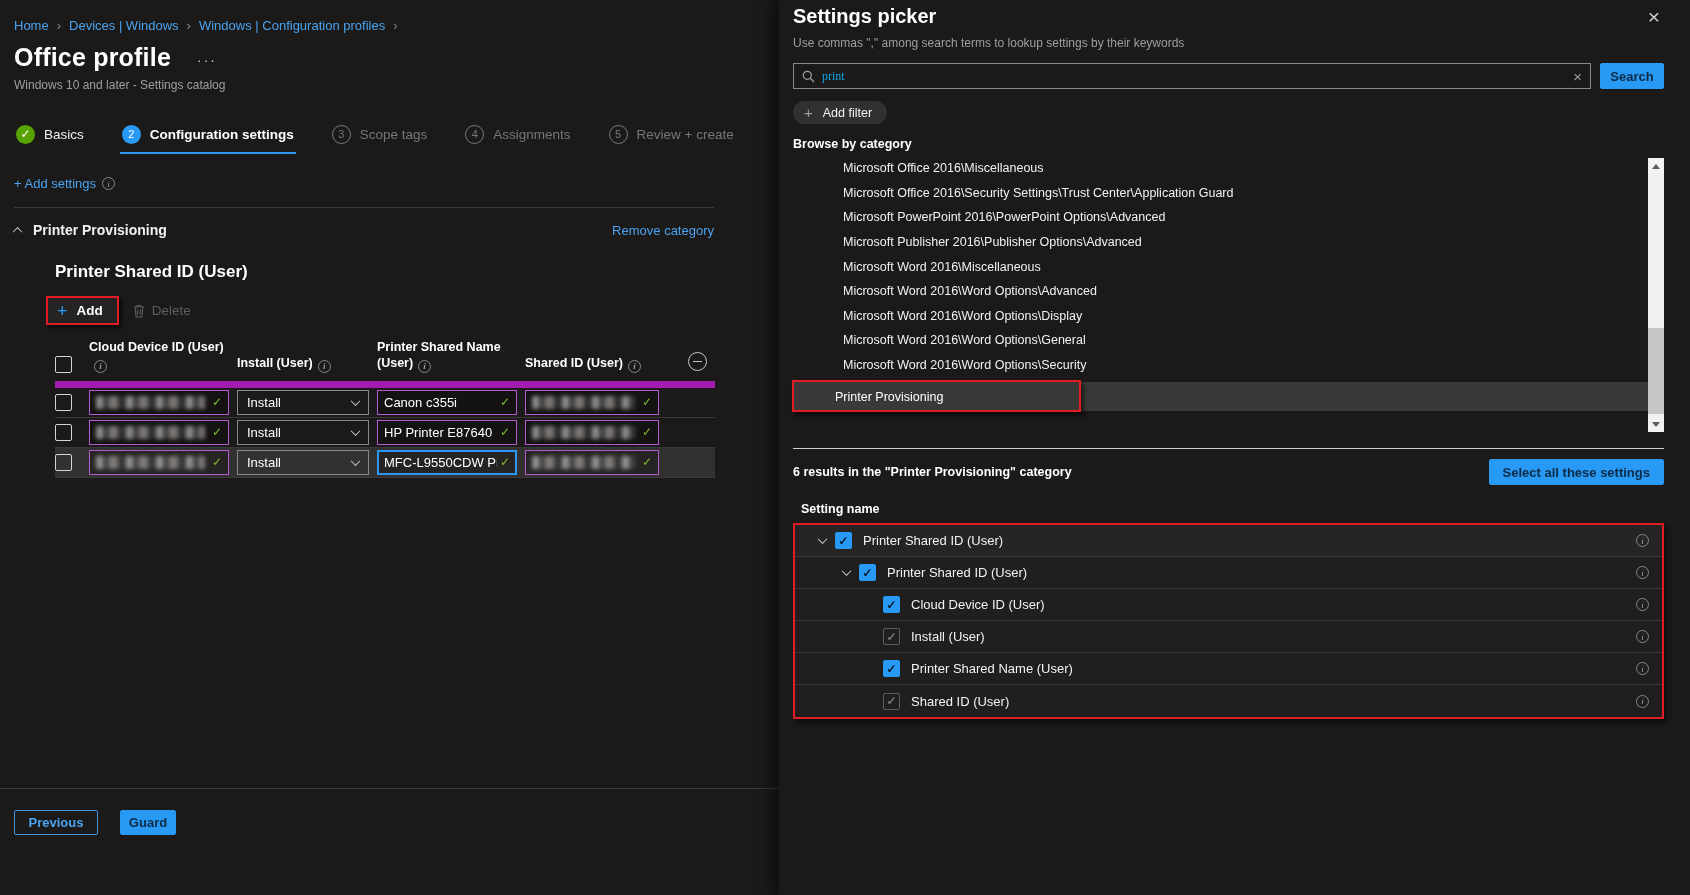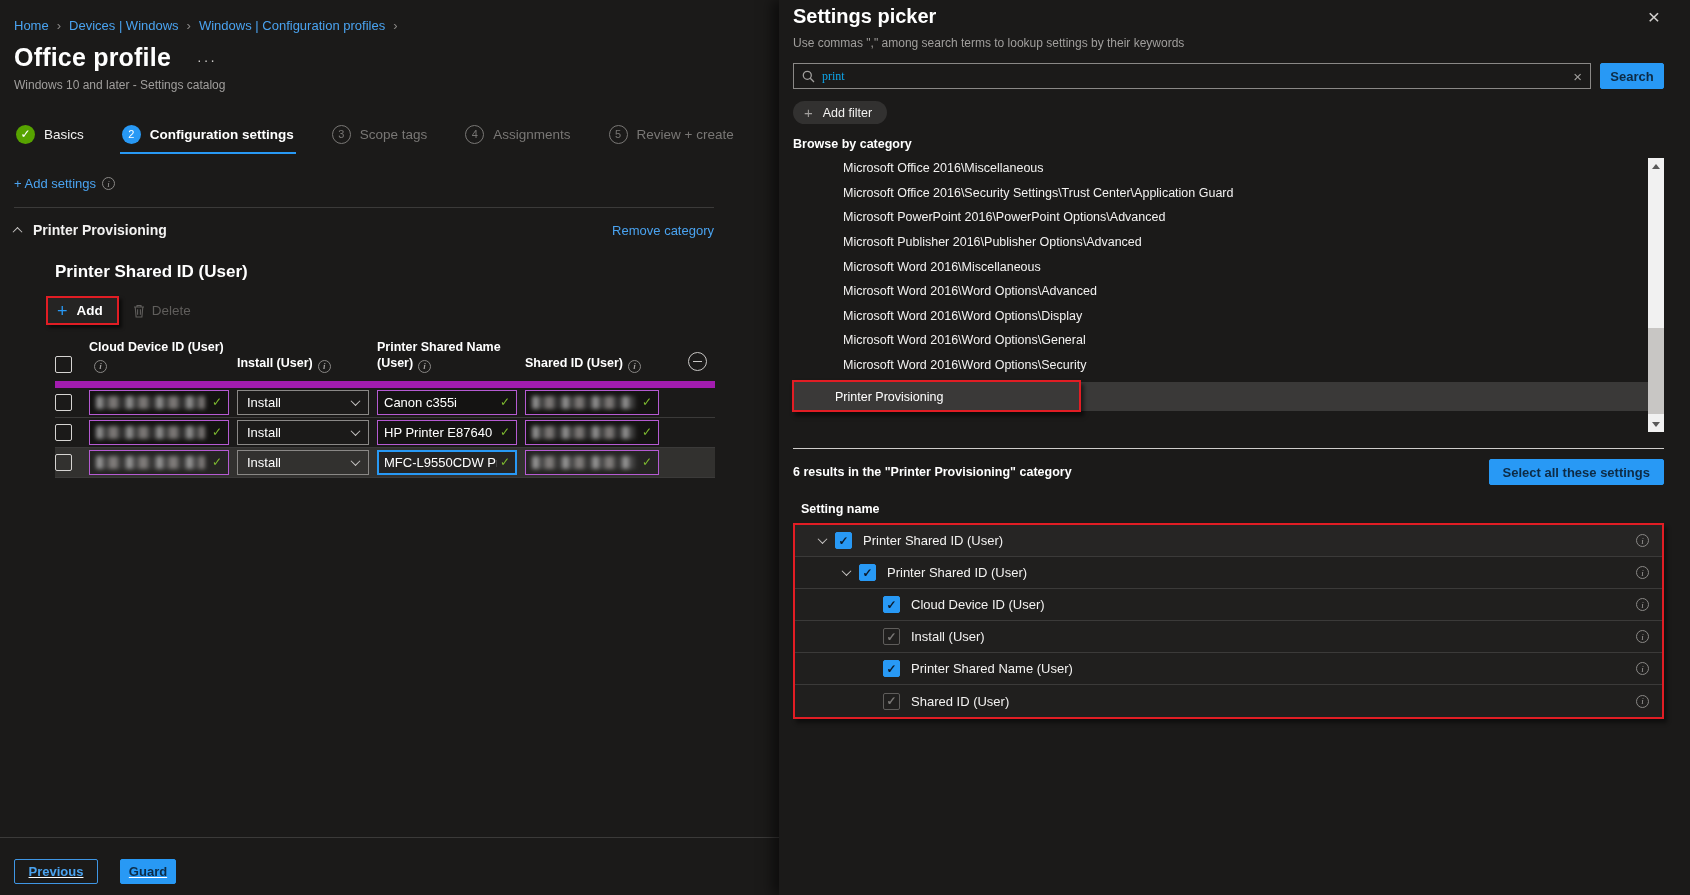--- a/index.html
+++ b/index.html
@@ -74,21 +74,21 @@
   .inputbox { height:25px; border:1px solid #b55ad2; background:rgba(0,0,0,.25); display:flex; align-items:center; padding:0 6px; font-size:13px; color:#fff; cursor:text; }
   .inputbox.focused { border:2px solid #2899f5; padding:0 5px; }
   .inputbox .tick { color:#7cb82f; margin-left:auto; font-size:12px; flex:none; padding-left:3px; }
   .inputbox .val { white-space:nowrap; overflow:hidden; }
   .blur-chip { height:13px; flex:1; margin-right:4px; border-radius:1px; filter:blur(2px);
     background:repeating-linear-gradient(90deg, rgba(205,205,205,.65) 0 7px, rgba(96,96,96,.55) 7px 13px, rgba(165,160,158,.7) 13px 22px, rgba(70,70,70,.55) 22px 30px);
   }
   .dropdown { height:25px; border:1px solid #8a8886; display:flex; align-items:center; padding:0 9px; font-size:13px; color:#fff; cursor:pointer; }
   .dropdown .chev { margin-left:auto; border-color:#c8c6c4; }
 
-  .left-footer { position:absolute; left:0; top:837px; width:779px; border-top:1px solid #3b3a39; padding:21px 14px 0 14px; display:flex; gap:22px;text-decoration:underline; }
+  .left-footer { position:absolute; left:0; top:788px; width:779px; border-top:1px solid #3b3a39; padding:21px 14px 0 14px; display:flex; gap:22px; }
   .btn { height:25px; display:inline-flex; align-items:center; justify-content:center; font-size:13px; border-radius:2px; cursor:pointer; }
   .btn-secondary { width:84px; background:transparent; border:1px solid #3f96e4; color:#4aa3f0; font-weight:bold; }
   .btn-primary { background:#2899f5; border:1px solid #2899f5; color:#0d2b45; font-weight:bold; }
   .next-btn { width:56px; }
 
   
   .right-panel { position:absolute; left:779px; top:0; width:911px; height:895px; background:#1b1a19;
     box-shadow:-7px 0 12px rgba(0,0,0,.5); padding:5px 26px 0 14px; }
   .panel-title-row { display:flex; align-items:flex-start; }
   .panel-title { font-size:20px; font-weight:bold; }

